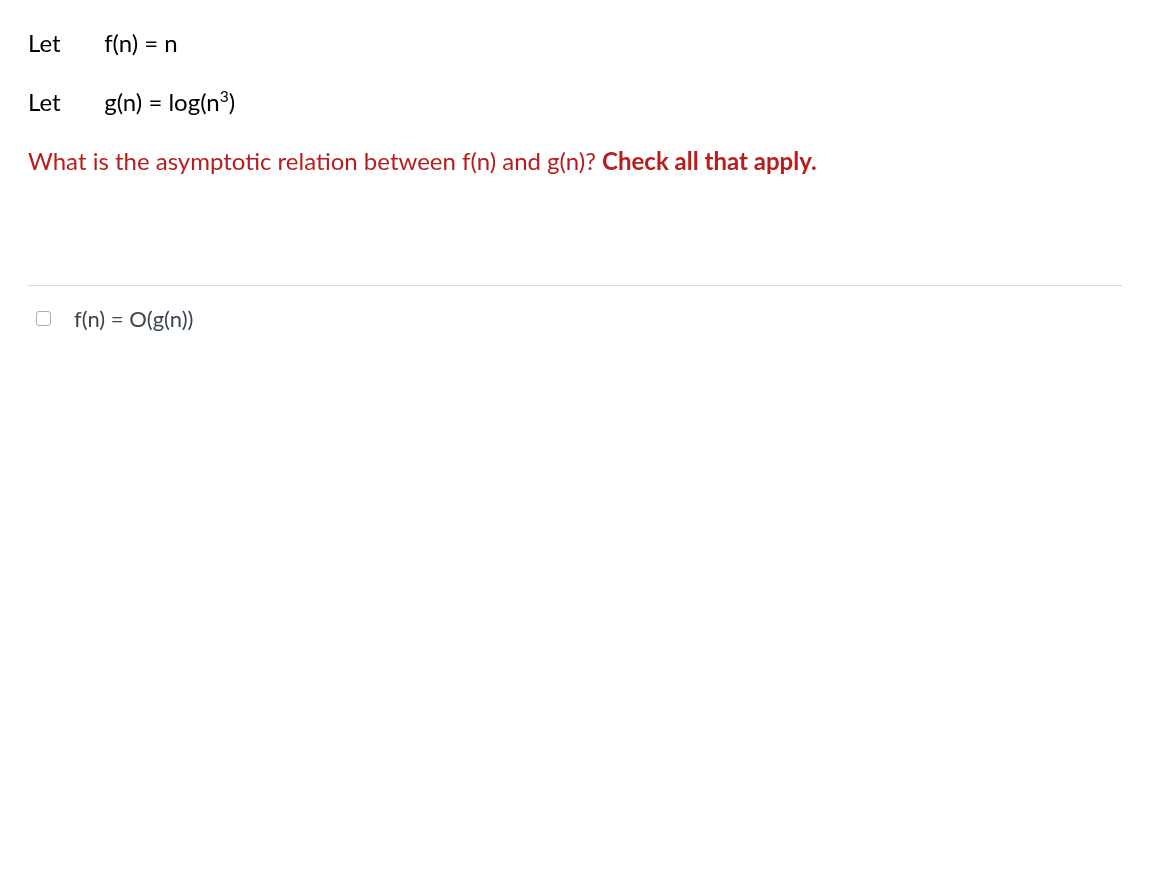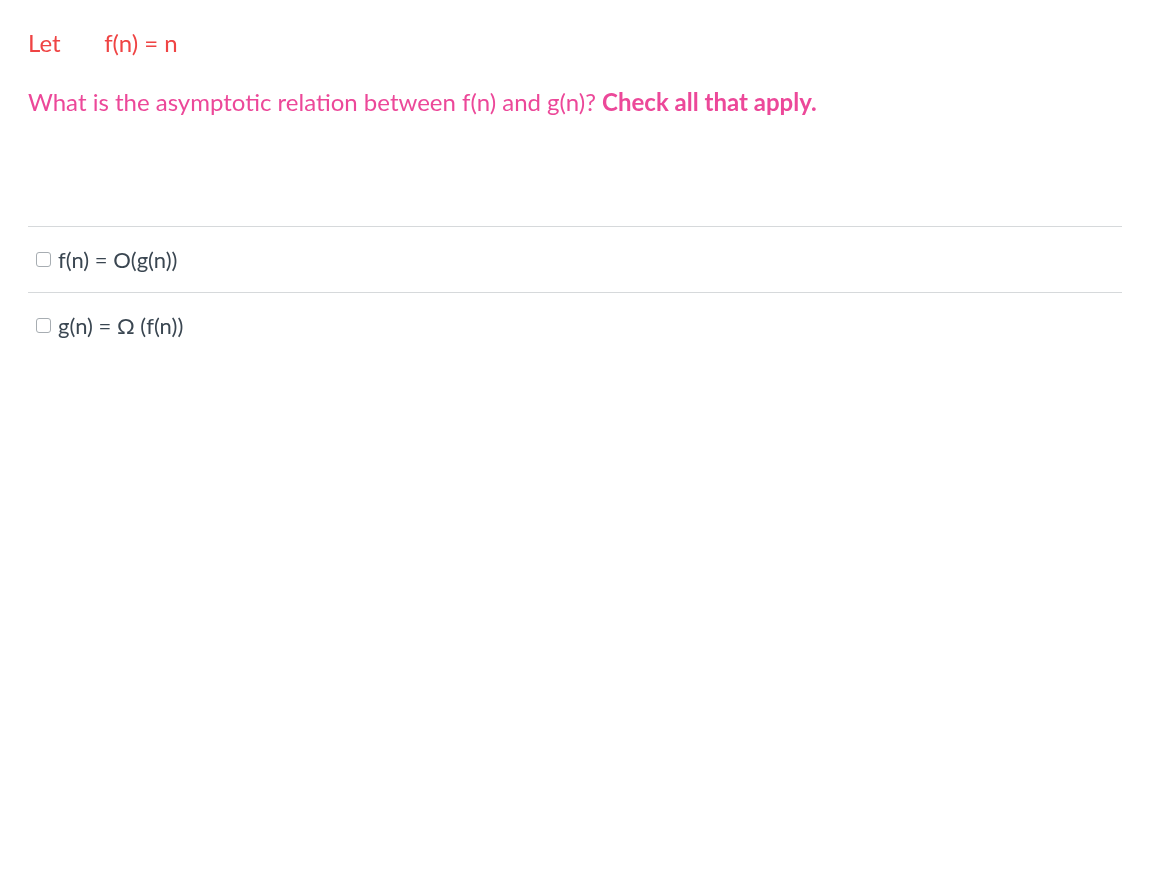--- a/index.html
+++ b/index.html
@@ -18,47 +18,47 @@
     }
     .content {
       padding: 28px 28px 0 28px;
     }
     .prompt {
       margin-bottom: 110px;
     }
     .prompt-line {
       margin-bottom: 30px;
       font-weight: 400;
-      color: #ef4444;
+      color: #000000;
     }
     .prompt-line .let {
       display: inline-block;
       width: 70px;
     }
     .prompt-question {
-      color: #ec4899;
+      color: #b91c1c;
       font-weight: 400;
     }
     .prompt-question .bold {
       font-weight: 700;
     }
     sup {
       font-size: 0.65em;
       vertical-align: super;
       line-height: 0;
     }
     .options {
       padding: 0 28px;
     }
     .option-row {
       display: flex;
       align-items: center;
       border-top: 1px solid #d6d9db;
       padding: 19px 0 19px 6px;
-      gap: 6px;
+      gap: 22px;
     }
     .option-row:first-child {
       border-top: 1px solid #d6d9db;
     }
     .checkbox-wrap {
       width: 18px;
       height: 18px;
       flex-shrink: 0;
       display: flex;
       align-items: center;
@@ -79,32 +79,30 @@
   </style>
 </head>
 <body>
 
 <div class="content">
   <div class="prompt">
     <div class="prompt-line">
       <span class="let">Let</span>
       <span>f(n) = n</span>
     </div>
+    <div class="prompt-line">
+      <span class="let">Let</span>
+      <span>g(n) = log(n<sup>3</sup>)</span>
+    </div>
     <div class="prompt-question">
       <span>What is the asymptotic relation between f(n) and g(n)? </span><span class="bold">Check all that apply.</span>
     </div>
   </div>
 </div>
 
 <div class="options">
   <div class="option-row">
     <div class="checkbox-wrap">
         <div class="checkbox"></div>
       </div>
     <span class="option-label">f(n) = O(g(n))</span>
   </div>
-  <div class="option-row">
-    <div class="checkbox-wrap">
-        <div class="checkbox"></div>
-      </div>
-    <span class="option-label">g(n) = Ω (f(n))</span>
-  </div>
 </div>
 
 </body></html>

